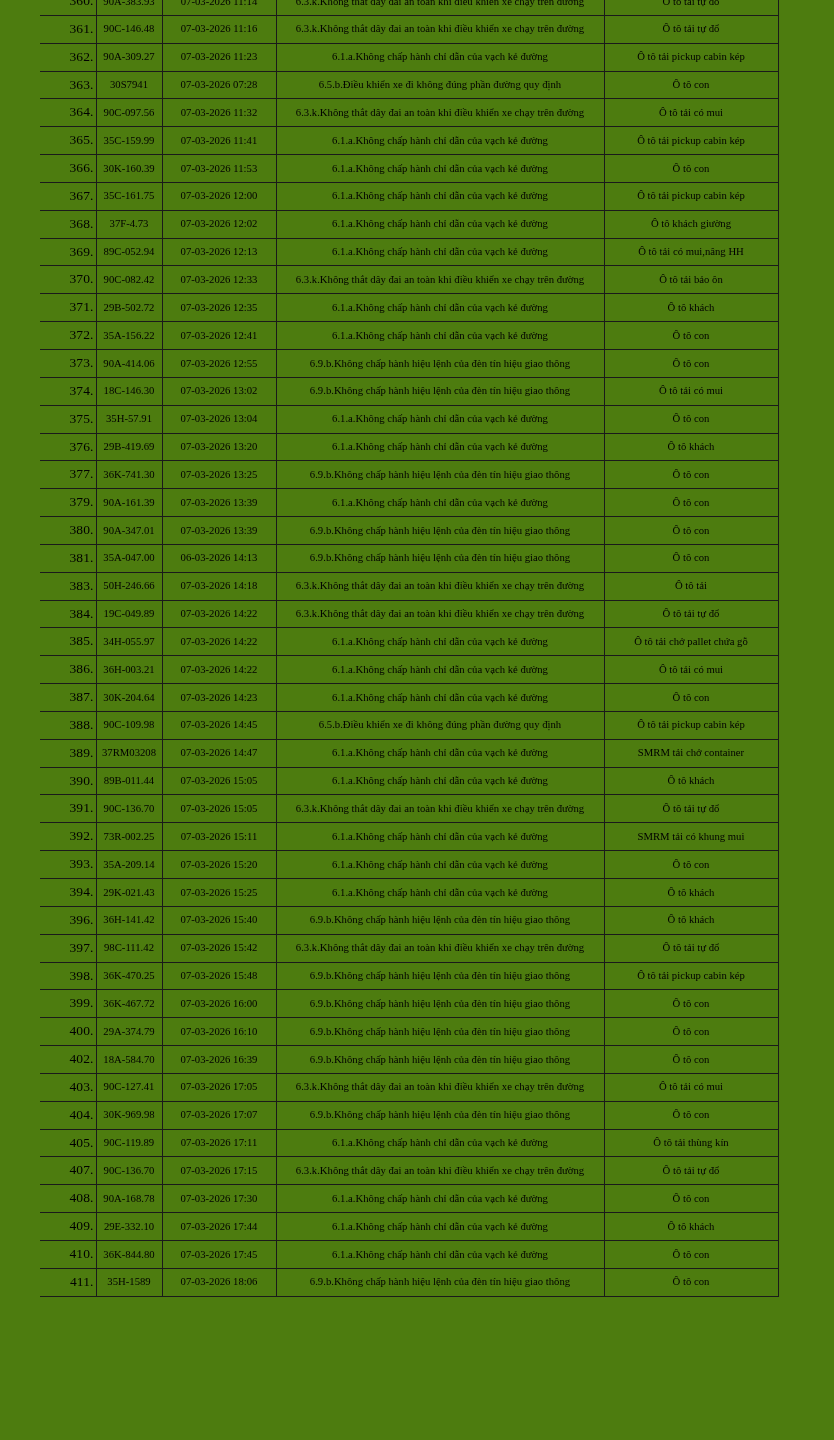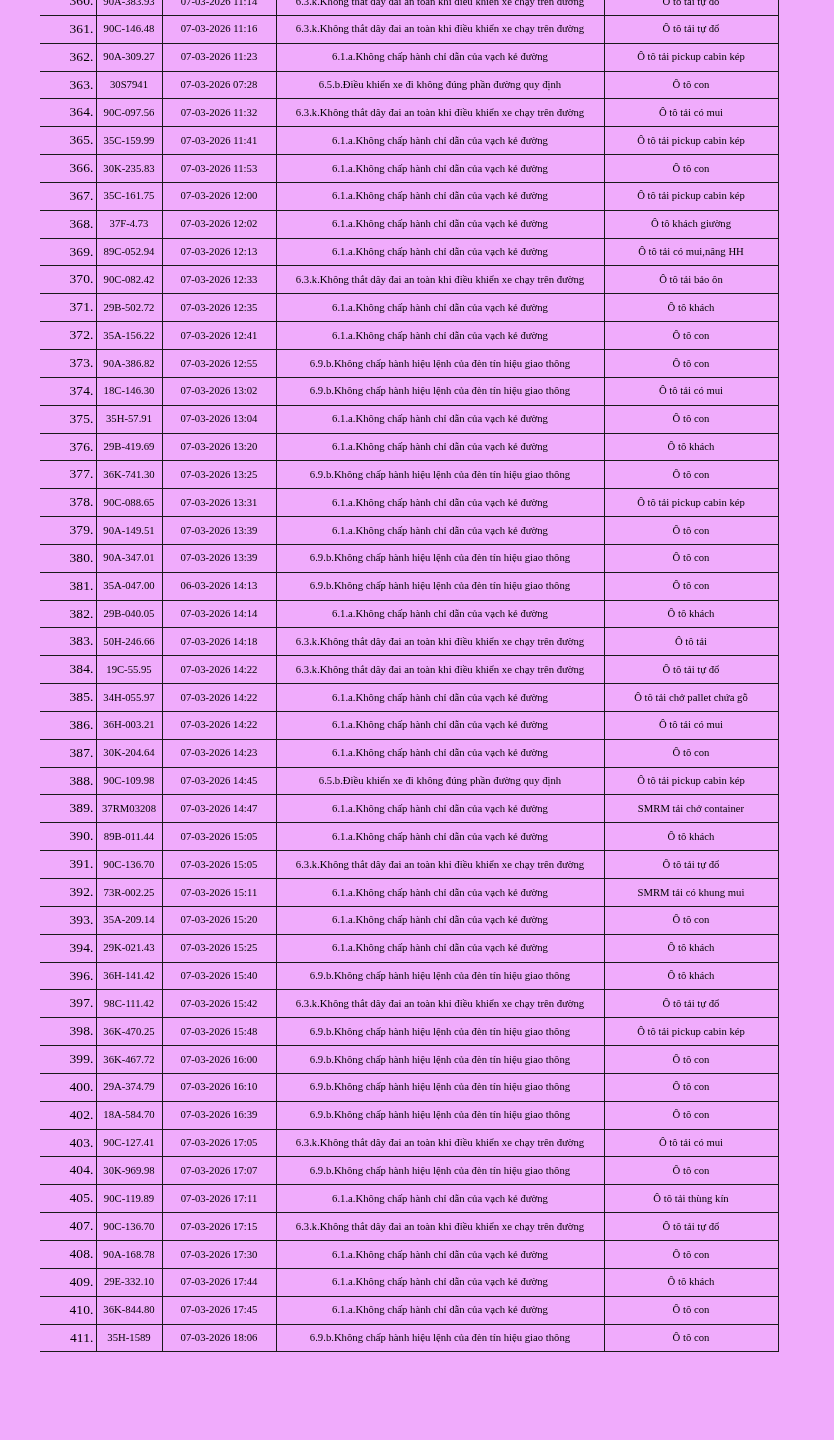--- a/index.html
+++ b/index.html
@@ -11,21 +11,21 @@
     width: 834px;
     height: 1440px;
     font-family: "Liberation Serif", "DejaVu Serif", serif;
     color: #000000;
     overflow: hidden;
   }
   #page {
     position: relative;
     width: 834px;
     height: 1440px;
-    background: #f0abfc;
+    background: #4d7c0f;
   }
   table.violations {
     position: absolute;
     left: 40px;
     top: -13px;
     width: 738px;
     border-collapse: collapse;
     table-layout: fixed;
   }
   table.violations col.c-idx   { width: 56px; }
@@ -127,21 +127,21 @@
         </tr>
         <tr>
           <td class="idx">365.</td>
           <td class="plate">35C-159.99</td>
           <td class="time">07-03-2026 11:41</td>
           <td class="viol">6.1.a.Không chấp hành chỉ dẫn của vạch kẻ đường</td>
           <td class="vtype">Ô tô tải pickup cabin kép</td>
         </tr>
         <tr>
           <td class="idx">366.</td>
-          <td class="plate">30K-235.83</td>
+          <td class="plate">30K-160.39</td>
           <td class="time">07-03-2026 11:53</td>
           <td class="viol">6.1.a.Không chấp hành chỉ dẫn của vạch kẻ đường</td>
           <td class="vtype">Ô tô con</td>
         </tr>
         <tr>
           <td class="idx">367.</td>
           <td class="plate">35C-161.75</td>
           <td class="time">07-03-2026 12:00</td>
           <td class="viol">6.1.a.Không chấp hành chỉ dẫn của vạch kẻ đường</td>
           <td class="vtype">Ô tô tải pickup cabin kép</td>
@@ -176,21 +176,21 @@
         </tr>
         <tr>
           <td class="idx">372.</td>
           <td class="plate">35A-156.22</td>
           <td class="time">07-03-2026 12:41</td>
           <td class="viol">6.1.a.Không chấp hành chỉ dẫn của vạch kẻ đường</td>
           <td class="vtype">Ô tô con</td>
         </tr>
         <tr>
           <td class="idx">373.</td>
-          <td class="plate">90A-386.82</td>
+          <td class="plate">90A-414.06</td>
           <td class="time">07-03-2026 12:55</td>
           <td class="viol">6.9.b.Không chấp hành hiệu lệnh của đèn tín hiệu giao thông</td>
           <td class="vtype">Ô tô con</td>
         </tr>
         <tr>
           <td class="idx">374.</td>
           <td class="plate">18C-146.30</td>
           <td class="time">07-03-2026 13:02</td>
           <td class="viol">6.9.b.Không chấp hành hiệu lệnh của đèn tín hiệu giao thông</td>
           <td class="vtype">Ô tô tải có mui</td>
@@ -210,64 +210,50 @@
           <td class="vtype">Ô tô khách</td>
         </tr>
         <tr>
           <td class="idx">377.</td>
           <td class="plate">36K-741.30</td>
           <td class="time">07-03-2026 13:25</td>
           <td class="viol">6.9.b.Không chấp hành hiệu lệnh của đèn tín hiệu giao thông</td>
           <td class="vtype">Ô tô con</td>
         </tr>
         <tr>
-          <td class="idx">378.</td>
-          <td class="plate">90C-088.65</td>
-          <td class="time">07-03-2026 13:31</td>
-          <td class="viol">6.1.a.Không chấp hành chỉ dẫn của vạch kẻ đường</td>
-          <td class="vtype">Ô tô tải pickup cabin kép</td>
-        </tr>
-        <tr>
           <td class="idx">379.</td>
-          <td class="plate">90A-149.51</td>
+          <td class="plate">90A-161.39</td>
           <td class="time">07-03-2026 13:39</td>
           <td class="viol">6.1.a.Không chấp hành chỉ dẫn của vạch kẻ đường</td>
           <td class="vtype">Ô tô con</td>
         </tr>
         <tr>
           <td class="idx">380.</td>
           <td class="plate">90A-347.01</td>
           <td class="time">07-03-2026 13:39</td>
           <td class="viol">6.9.b.Không chấp hành hiệu lệnh của đèn tín hiệu giao thông</td>
           <td class="vtype">Ô tô con</td>
         </tr>
         <tr>
           <td class="idx">381.</td>
           <td class="plate">35A-047.00</td>
           <td class="time">06-03-2026 14:13</td>
           <td class="viol">6.9.b.Không chấp hành hiệu lệnh của đèn tín hiệu giao thông</td>
           <td class="vtype">Ô tô con</td>
         </tr>
         <tr>
-          <td class="idx">382.</td>
-          <td class="plate">29B-040.05</td>
-          <td class="time">07-03-2026 14:14</td>
-          <td class="viol">6.1.a.Không chấp hành chỉ dẫn của vạch kẻ đường</td>
-          <td class="vtype">Ô tô khách</td>
-        </tr>
-        <tr>
           <td class="idx">383.</td>
           <td class="plate">50H-246.66</td>
           <td class="time">07-03-2026 14:18</td>
           <td class="viol">6.3.k.Không thắt dây đai an toàn khi điều khiển xe chạy trên đường</td>
           <td class="vtype">Ô tô tải</td>
         </tr>
         <tr>
           <td class="idx">384.</td>
-          <td class="plate">19C-55.95</td>
+          <td class="plate">19C-049.89</td>
           <td class="time">07-03-2026 14:22</td>
           <td class="viol">6.3.k.Không thắt dây đai an toàn khi điều khiển xe chạy trên đường</td>
           <td class="vtype">Ô tô tải tự đổ</td>
         </tr>
         <tr>
           <td class="idx">385.</td>
           <td class="plate">34H-055.97</td>
           <td class="time">07-03-2026 14:22</td>
           <td class="viol">6.1.a.Không chấp hành chỉ dẫn của vạch kẻ đường</td>
           <td class="vtype">Ô tô tải chở pallet chứa gỗ</td>

